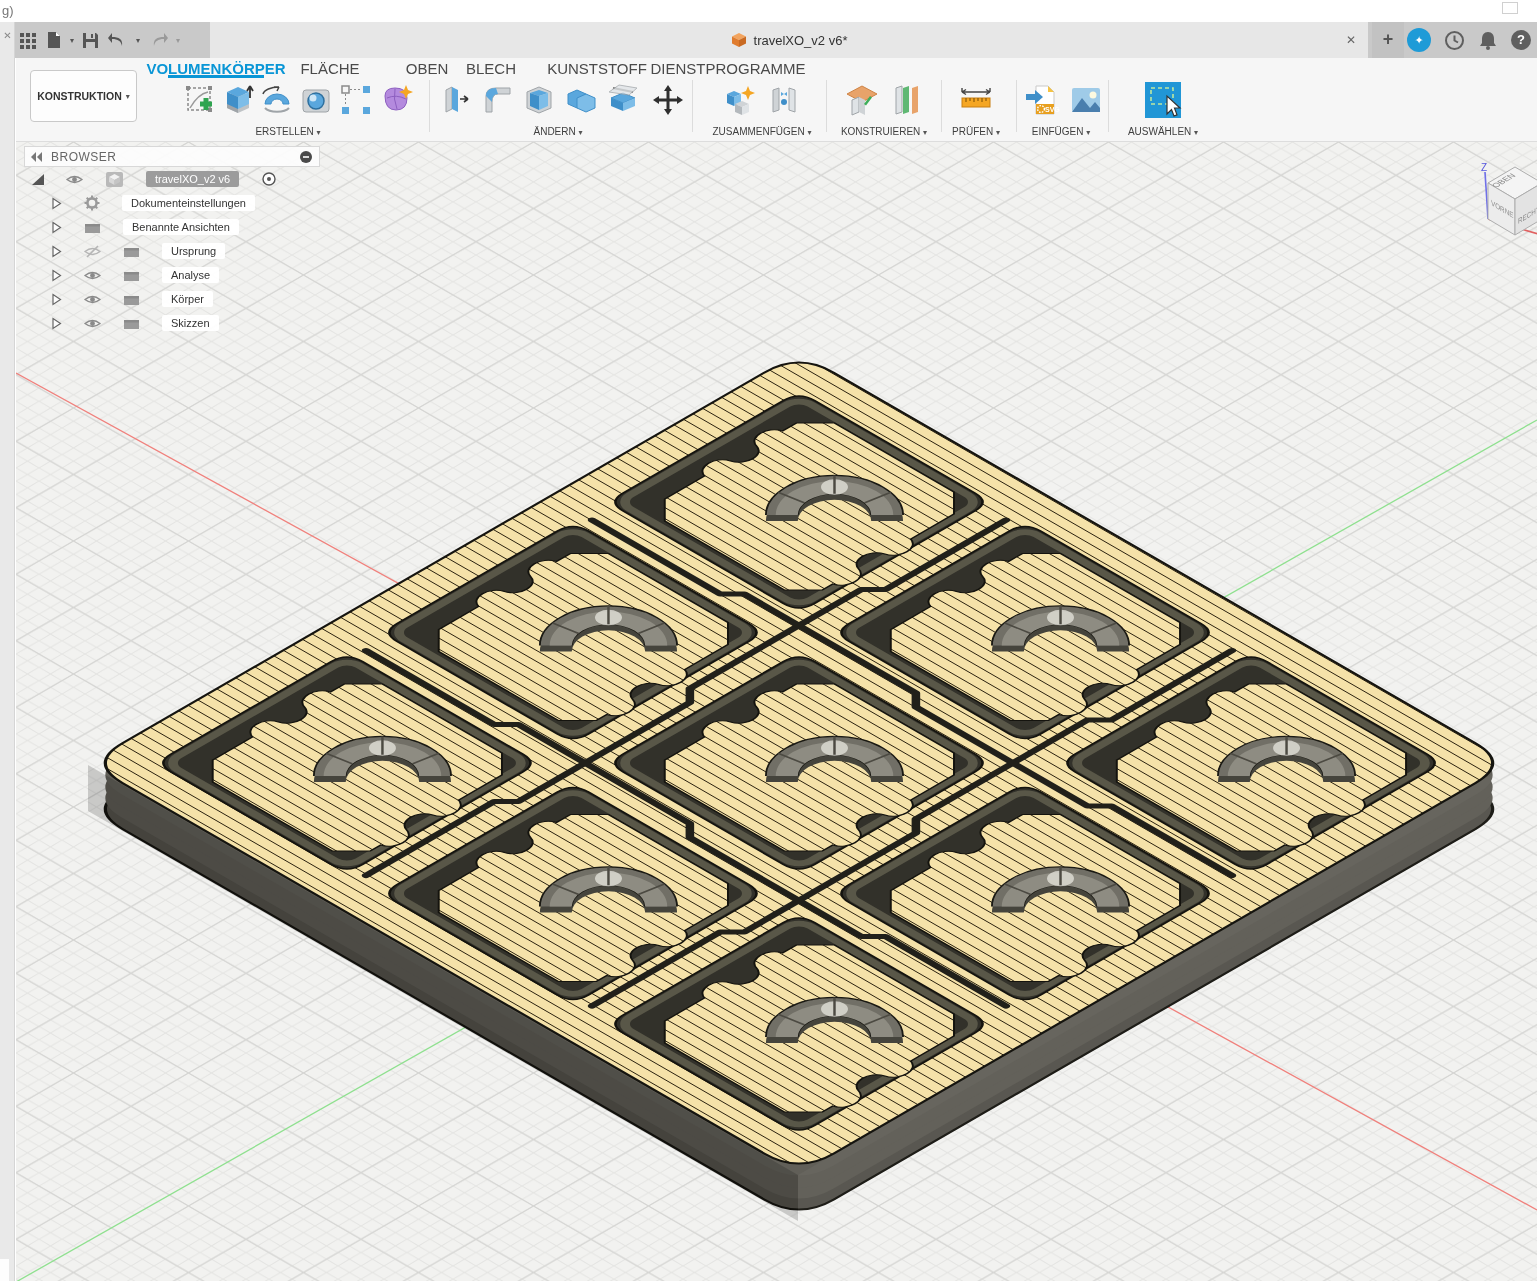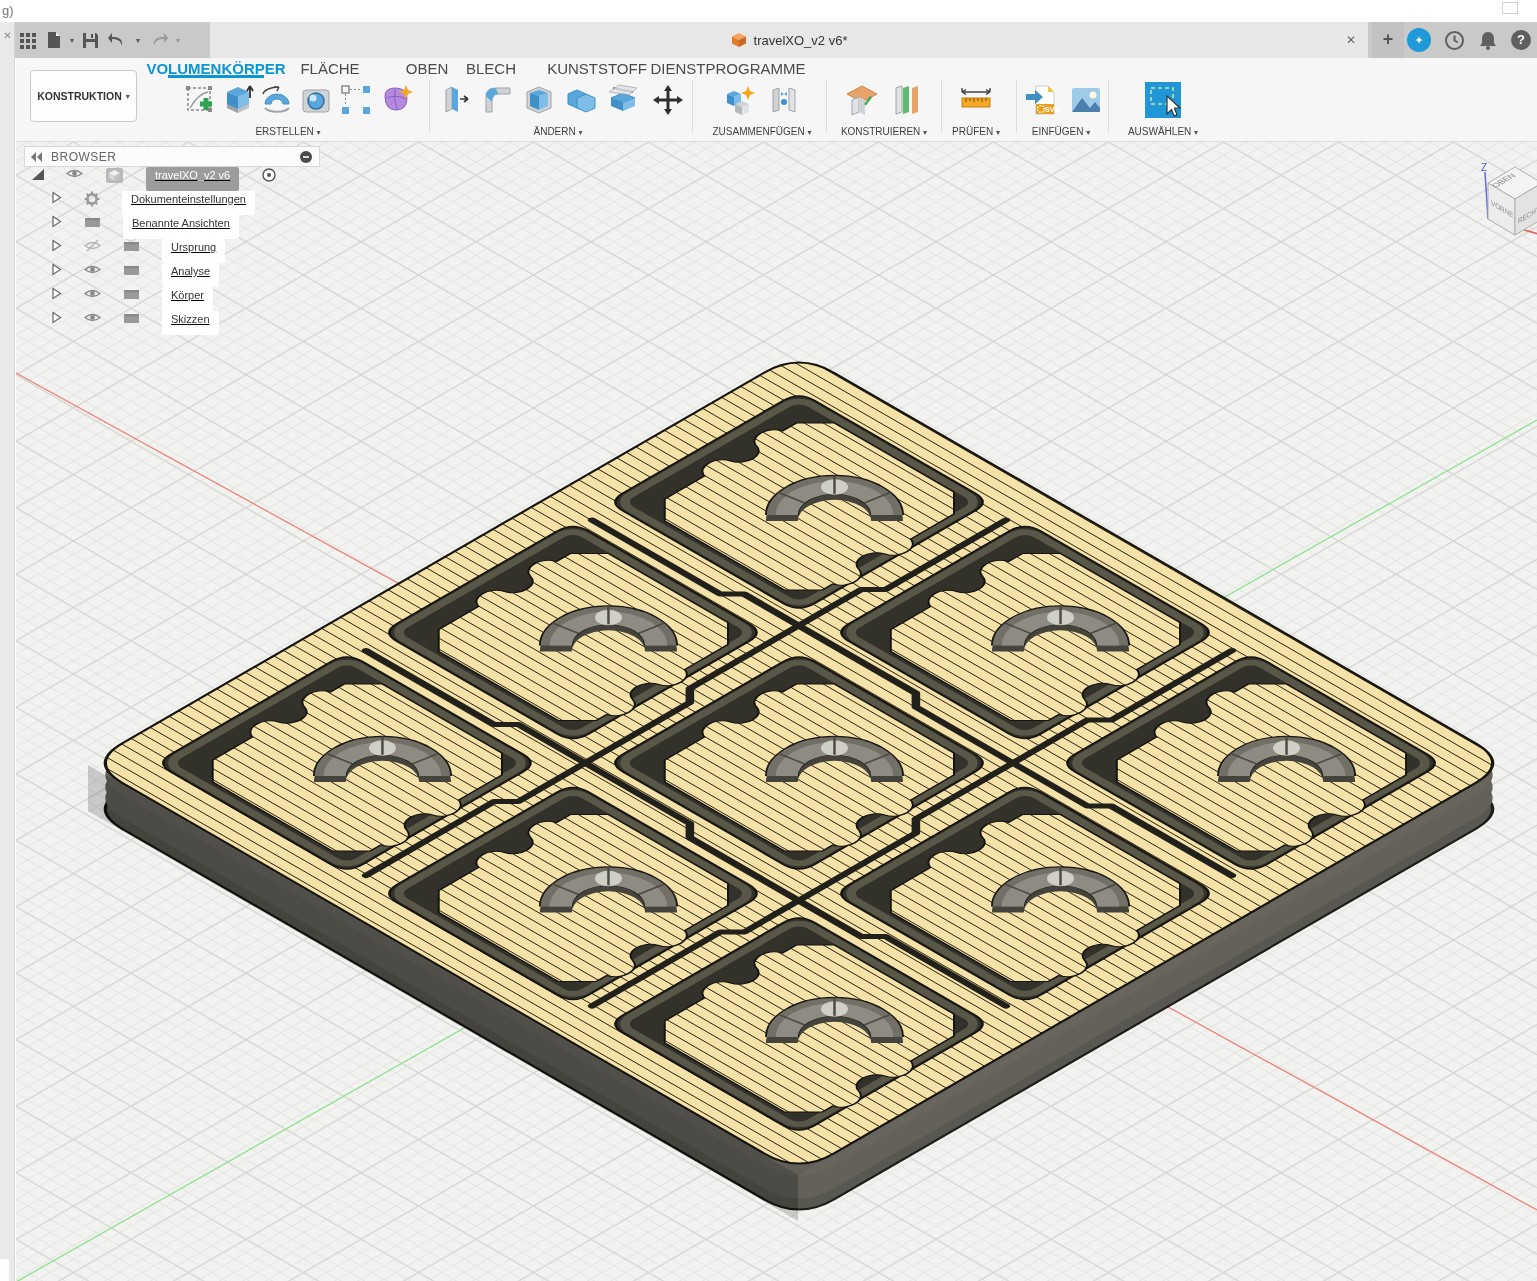--- a/index.html
+++ b/index.html
@@ -55,21 +55,21 @@
   .strip-white { position:absolute; left:0; top:1237px; width:9px; height:22px; background:#fdfdfd; }
 
   
   .canvas { position:absolute; left:16px; top:142px; width:1521px; height:1139px; overflow:hidden; background:#f2f2f0; }
 
   
   .browser { position:absolute; left:8px; top:4px; width:296px; }
   .b-header { display:flex; align-items:center; gap:8px; height:21px; background:rgba(252,252,252,.95);
     border:1px solid #d8d8d8; padding:0 6px; }
   .b-title { font-size:12px; color:#666; letter-spacing:.5px; flex-grow:1; }
-  .b-row { display:flex; gap:22px; height:24px;text-decoration:underline; }
+  .b-row { display:flex; align-items:center; gap:22px; height:24px; }
   .pill { background:rgba(255,255,255,.95); font-size:11px; color:#333; padding:2px 9px; border-radius:2px; white-space:nowrap; }
   .pill.root { background:#9c9c9c; color:#fff; }
   .ind1 { padding-left:6px; } .ind2 { padding-left:27px; }
 
   
   .viewcube { position:absolute; left:1464px; top:16px; width:57px; height:110px; overflow:hidden; }
 </style>
 </head>
 <body>
 

